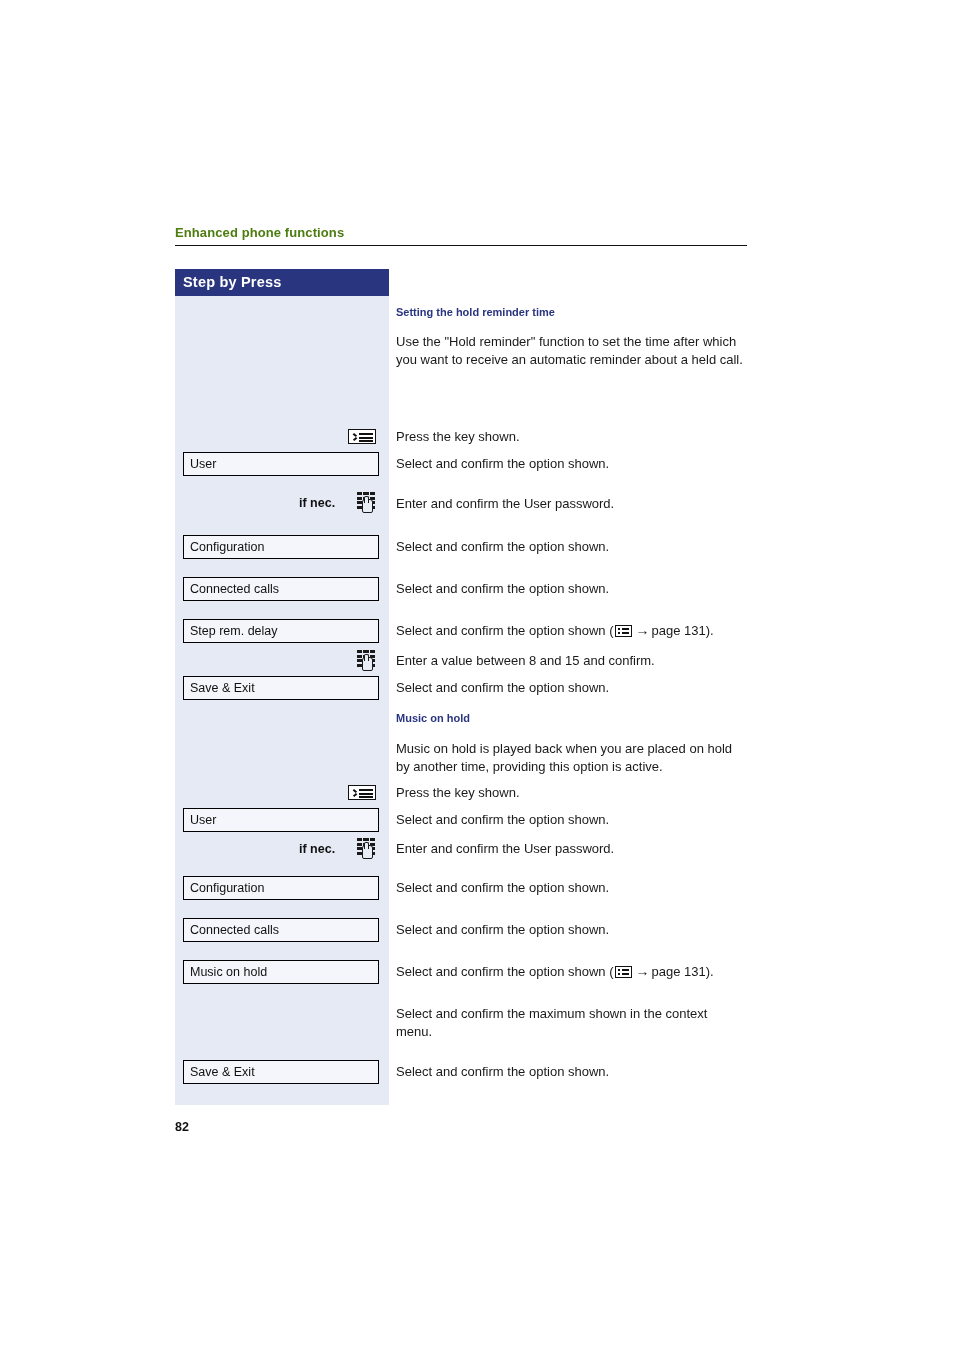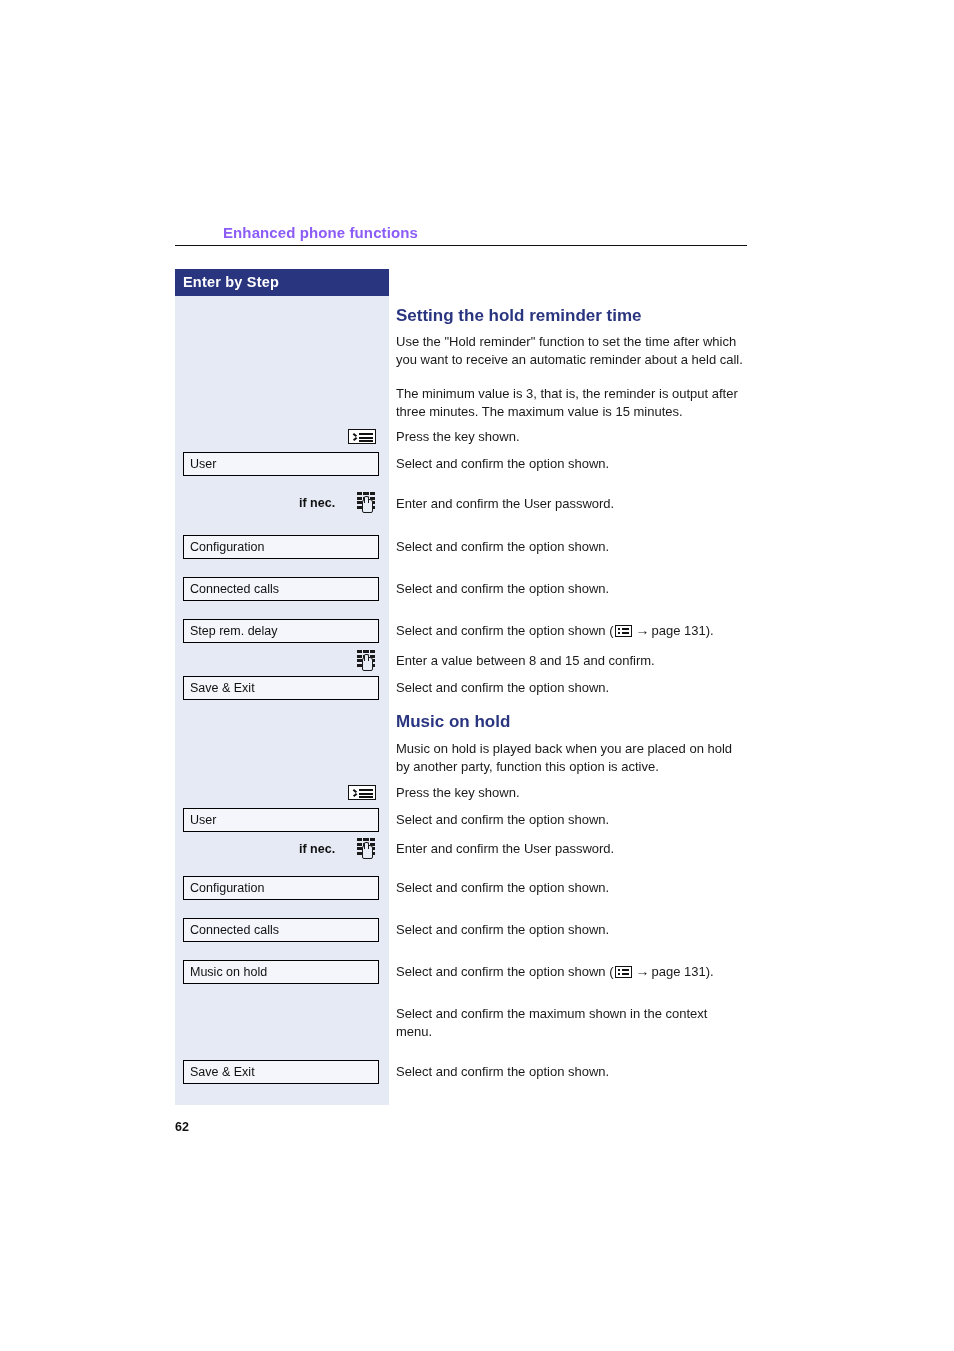--- a/index.html
+++ b/index.html
@@ -24,26 +24,25 @@
   }
 
   
   .doc-header {
     position: absolute;
     left: 175px;
     top: 226px;
     width: 572px;
   }
   .doc-header .title {
-    font-size: 15px;
+    font-size: 13px;
     font-weight: bold;
     letter-spacing: 0.1px;
     line-height: 14px;
-    color: #8b5cf6;
-    margin-left: 48px;
+    color: #4d7c0f;
   }
   .doc-header .rule {
     margin-top: 5px;
     border-top: 1.6px solid #111111;
     width: 572px;
   }
 
   
   .sbs-panel {
     position: absolute;
@@ -186,21 +185,21 @@
     top: 0;
     width: 351px;
     font-size: 13px;
     line-height: 17.5px;
     color: #1a1a1a;
   }
 
   .sec-head {
     position: absolute;
     left: 396px;
-    font-size: 17px;
+    font-size: 11px;
     font-weight: bold;
     color: #2a3580;
     white-space: nowrap;
   }
   .body-text {
     position: absolute;
     left: 396px;
     width: 352px;
     font-size: 13px;
     line-height: 17.5px;
@@ -249,27 +248,26 @@
 
 <div class="page">
 
   <div class="doc-header">
     <div class="title">Enhanced phone functions</div>
     <div class="rule"></div>
   </div>
 
   <div class="sbs-panel"></div>
   <div class="sbs-head">
-    <div class="sbs-head-label">Enter by Step</div>
+    <div class="sbs-head-label">Step by Press</div>
   </div>
 
   <div class="sec-head" style="top:306px;">Setting the hold reminder time</div>
 
   <div class="body-text" style="top:333px;">Use the "Hold reminder" function to set the time after which you want to receive an automatic reminder about a held call.</div>
-  <div class="body-text" style="top:385px;">The minimum value is 3, that is, the reminder is output after three minutes. The maximum value is 15 minutes.</div>
 
   <div class="row" style="top:428px; height:24px;">
     <div class="lcell">
       <div class="keyicon" style="left:173px; top:1px;">
         <i class="ar1"></i>
           <i class="ar2"></i>
           <i class="l1"></i>
           <i class="l2"></i>
           <i class="l3"></i>
       </div>
@@ -364,21 +362,21 @@
     <div class="lcell">
       <div class="optbox">
         <span>Save &amp; Exit</span>
       </div>
     </div>
     <div class="rcell" style="top:3px;">Select and confirm the option shown.</div>
   </div>
 
   <div class="sec-head" style="top:712px;">Music on hold</div>
 
-  <div class="body-text" style="top:740px;">Music on hold is played back when you are placed on hold by another party, function this option is active.</div>
+  <div class="body-text" style="top:740px;">Music on hold is played back when you are placed on hold by another time, providing this option is active.</div>
 
   <div class="row" style="top:784px; height:24px;">
     <div class="lcell">
       <div class="keyicon" style="left:173px; top:1px;">
         <i class="ar1"></i>
           <i class="ar2"></i>
           <i class="l1"></i>
           <i class="l2"></i>
           <i class="l3"></i>
       </div>
@@ -452,15 +450,15 @@
 
   <div class="row" style="top:1060px; height:28px;">
     <div class="lcell">
       <div class="optbox">
         <span>Save &amp; Exit</span>
       </div>
     </div>
     <div class="rcell" style="top:3px;">Select and confirm the option shown.</div>
   </div>
 
-  <div class="page-num">62</div>
+  <div class="page-num">82</div>
 
 </div>
 
 </body></html>

